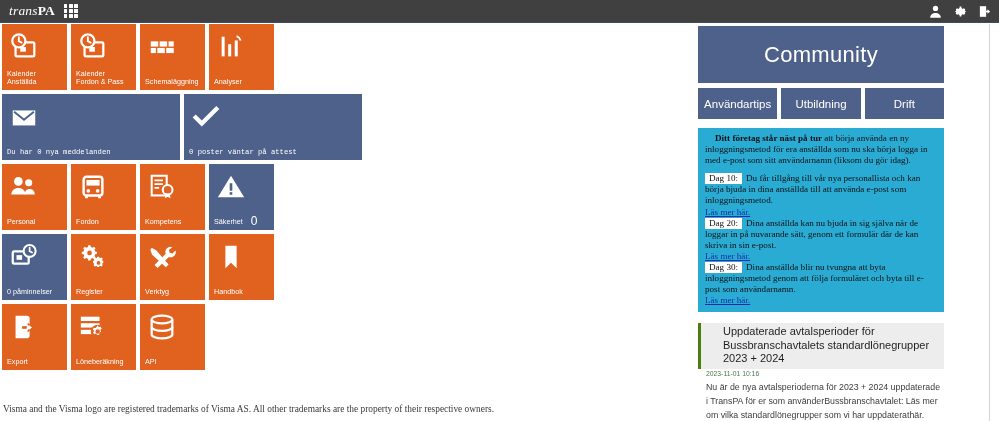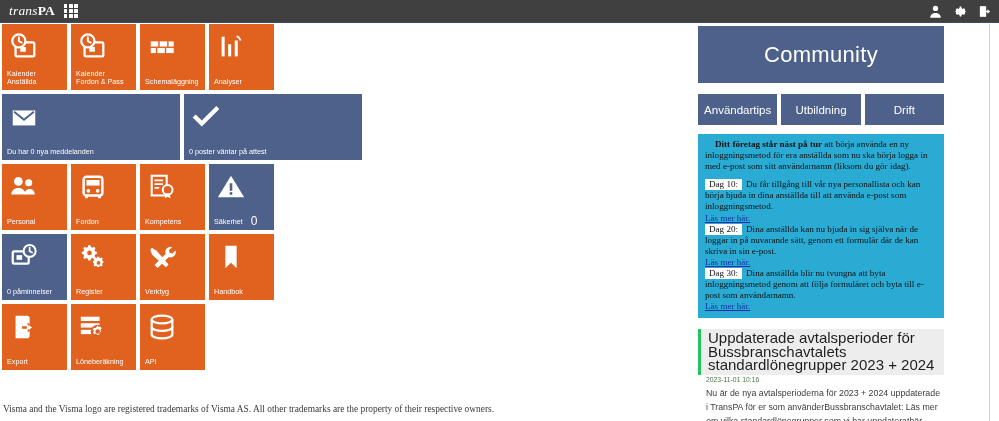--- a/index.html
+++ b/index.html
@@ -44,21 +44,21 @@
     position:absolute; left:2px; top:24px; width:360px;
   }
   .tile-row{ display:flex; gap:4px; margin-bottom:4px; }
   .tile{
     width:65px; height:66px;
     position:relative;
     color:#fff;
     overflow:hidden;
     cursor:pointer;
   }
-  .tile.w2{ width:197px; }
+  .tile.w2{ width:197px;font-family:Liberation Mono, monospace; }
   .tile.orange{ background:#e1611f; }
   .tile.slate{ background:#4d618a; }
   .tile .glyph{
     position:absolute; left:7px; top:8px;
     width:30px; height:30px;
   }
   .tile .glyph svg{ display:block; width:100%; height:100%; fill:#fff; }
   .tile .cap{
     position:absolute; left:5px; bottom:3px; right:4px;
     font-size:7.2px; line-height:8.6px; color:#fff;
@@ -81,21 +81,21 @@
 
   
   #right{
     position:absolute; left:698px; top:26px; width:246px;
   }
   #community-hdr{
     height:57px; background:#4d618a; color:#fff;
     display:flex; align-items:center; justify-content:center;
     font-size:22px; font-weight:300; letter-spacing:.3px;
   }
-  #community-tabs{ display:flex; gap:4px; margin-top:11px; }
+  #community-tabs{ display:flex; gap:4px; margin-top:5px; }
   #community-tabs .tab{
     flex:1 1 0; height:31px; background:#4d618a; color:#fff;
     display:flex; align-items:center; justify-content:center;
     font-size:11.5px; cursor:pointer;
   }
   #promo{
     margin-top:9px; background:#29abd4; color:#111;
     padding:5px 7px 6px 7px;
     font-family:"Liberation Serif", serif;
     font-size:9.1px; line-height:11.1px;
@@ -106,23 +106,23 @@
   .daybox{
     display:inline-block; background:#ffffff; color:#111;
     padding:0 4px; margin-right:4px; font-weight:normal;
   }
   .promo-item{ margin-bottom:6px; }
   .promo-item:last-child{ margin-bottom:0; }
   .lnk{ color:#1a2ea8; text-decoration:underline; cursor:pointer; }
 
   #news{ margin-top:11px; }
   .news-title{
-    background:#ededee; border-left:3px solid #22c55e;
-    padding:2px 6px 3px 7px;
-    font-size:15px; line-height:13.5px; color:#1f1f1f;
+    background:#ededee; border-left:3px solid #4d7c0f;
+    padding:2px 6px 3px 22px;
+    font-size:11px; line-height:13.5px; color:#1f1f1f;
   }
   .news-date{
     color:#4e7a4e; font-size:6.8px; margin:1px 0 0 8px;
   }
   .news-body{
     margin-top:3px; padding-left:8px;
     font-size:8.8px; line-height:14px; color:#3c3c3c;
   }
   #right-divider{
     position:absolute; left:989px; top:24px; width:1px; height:397px;

